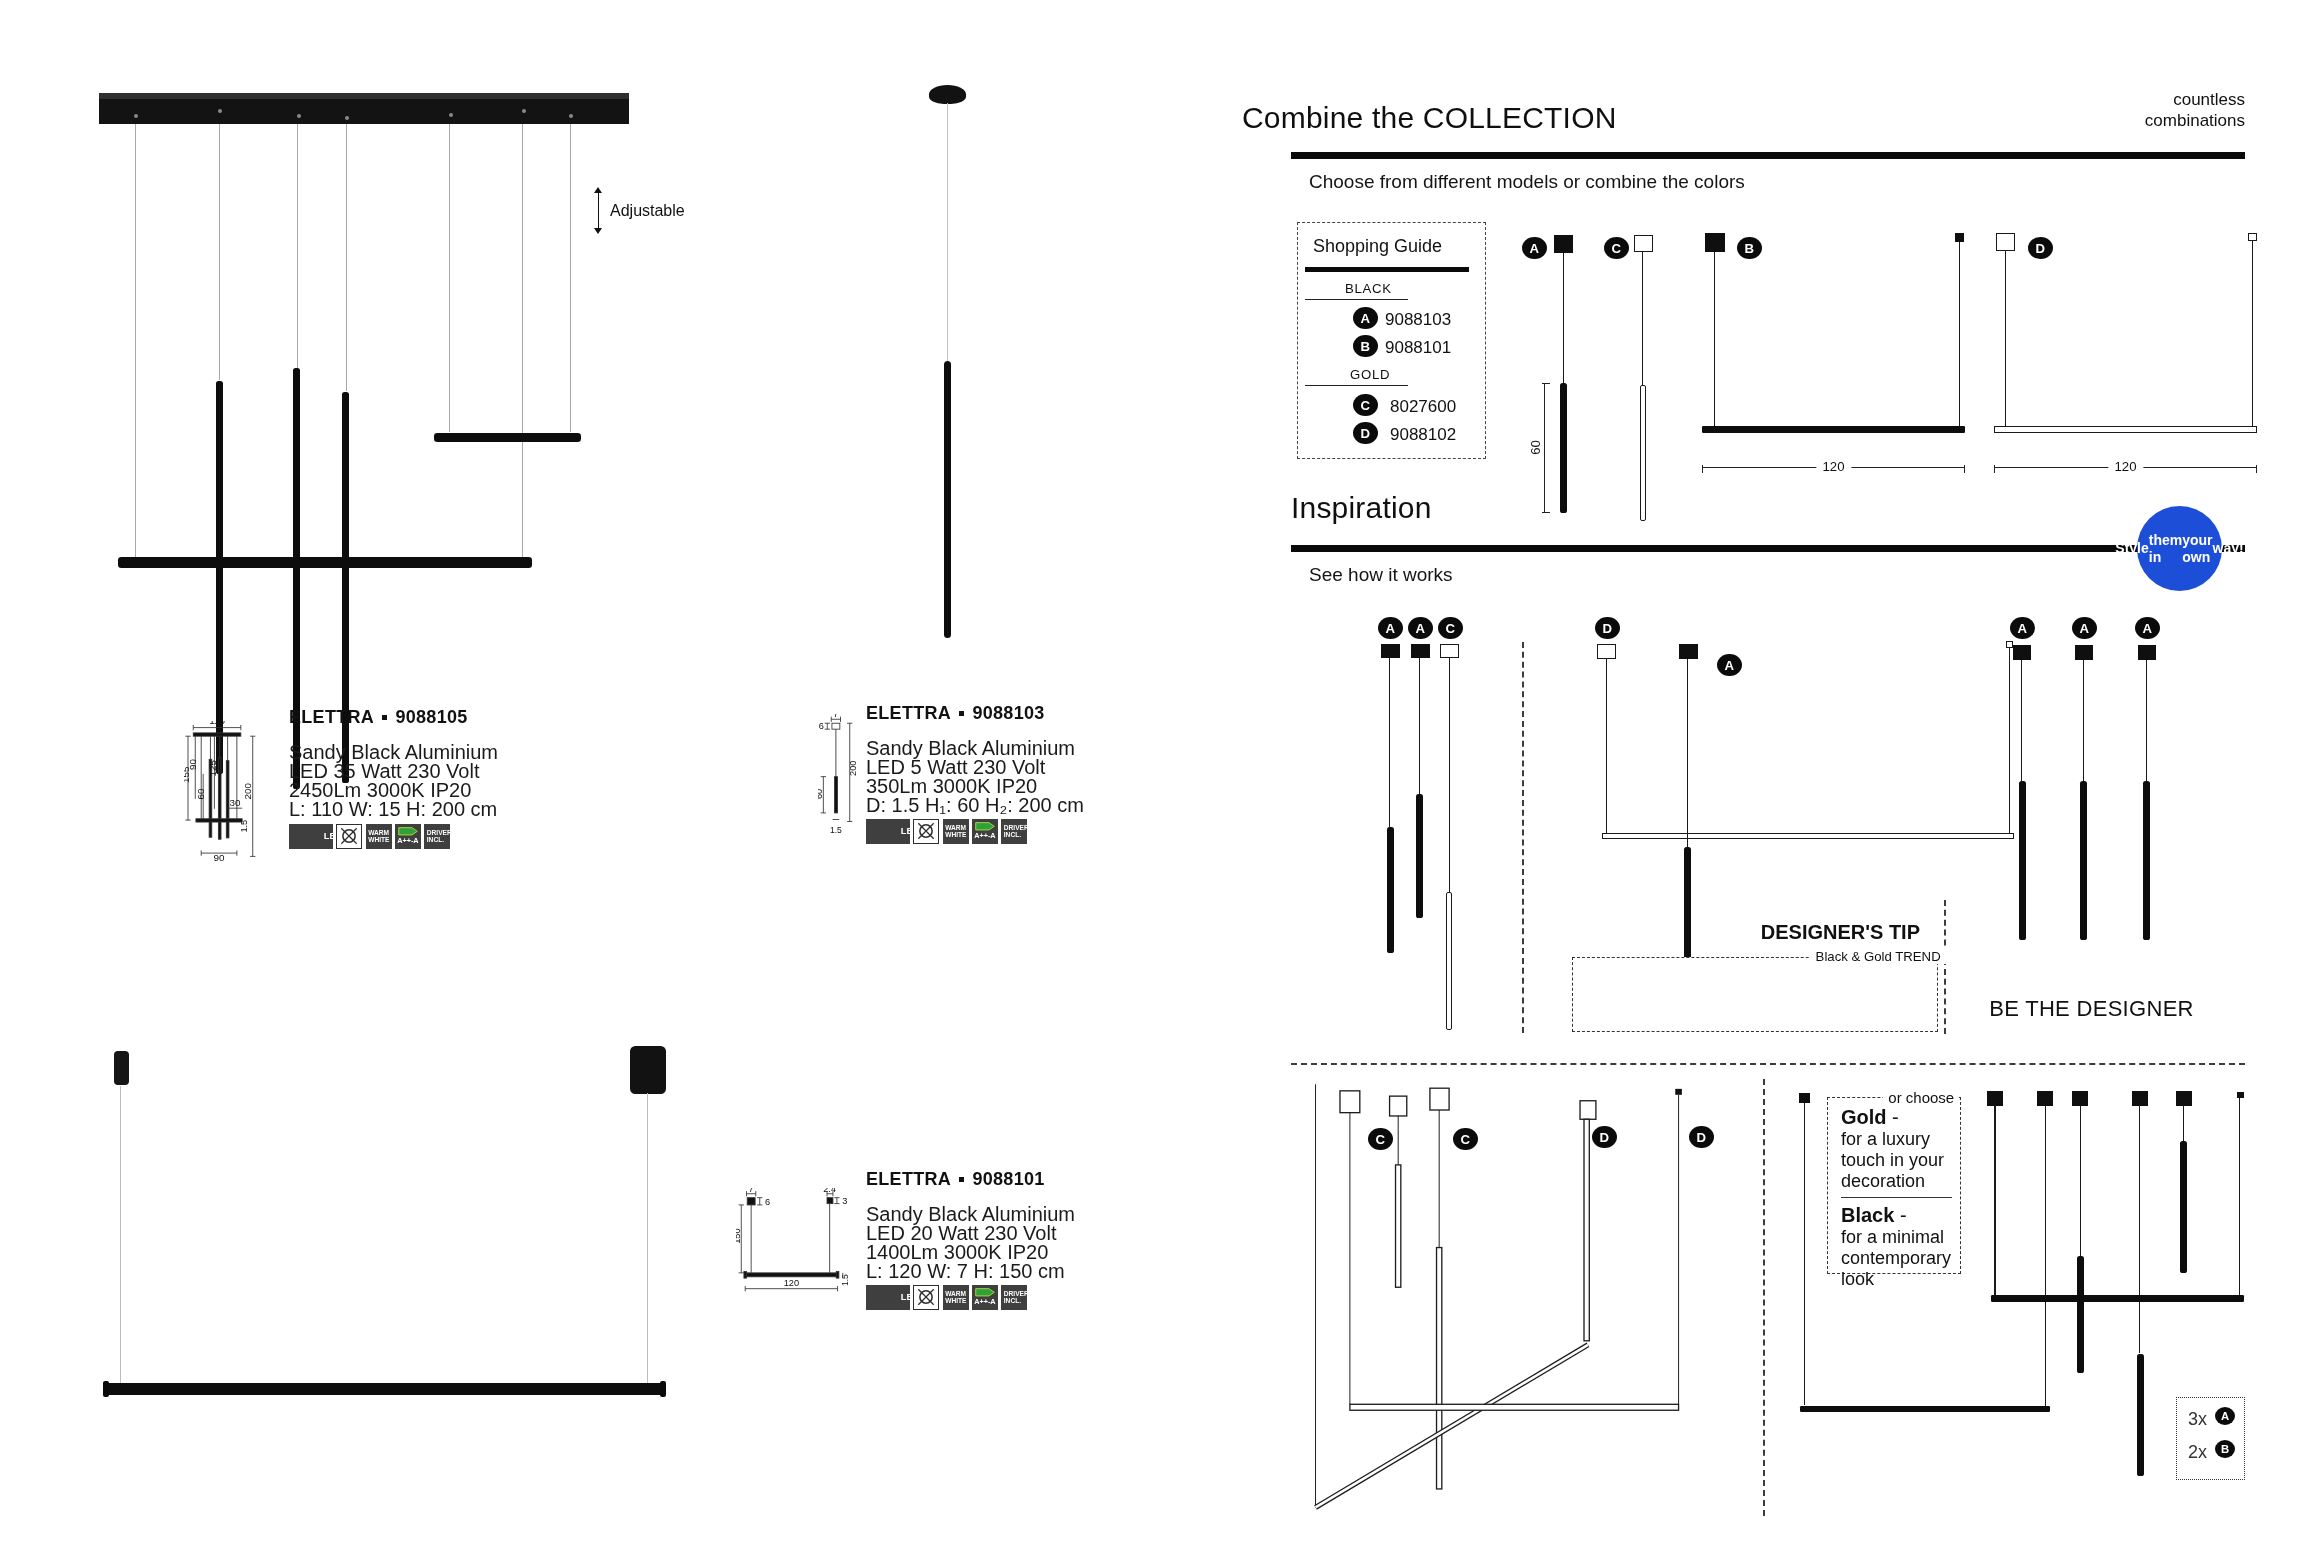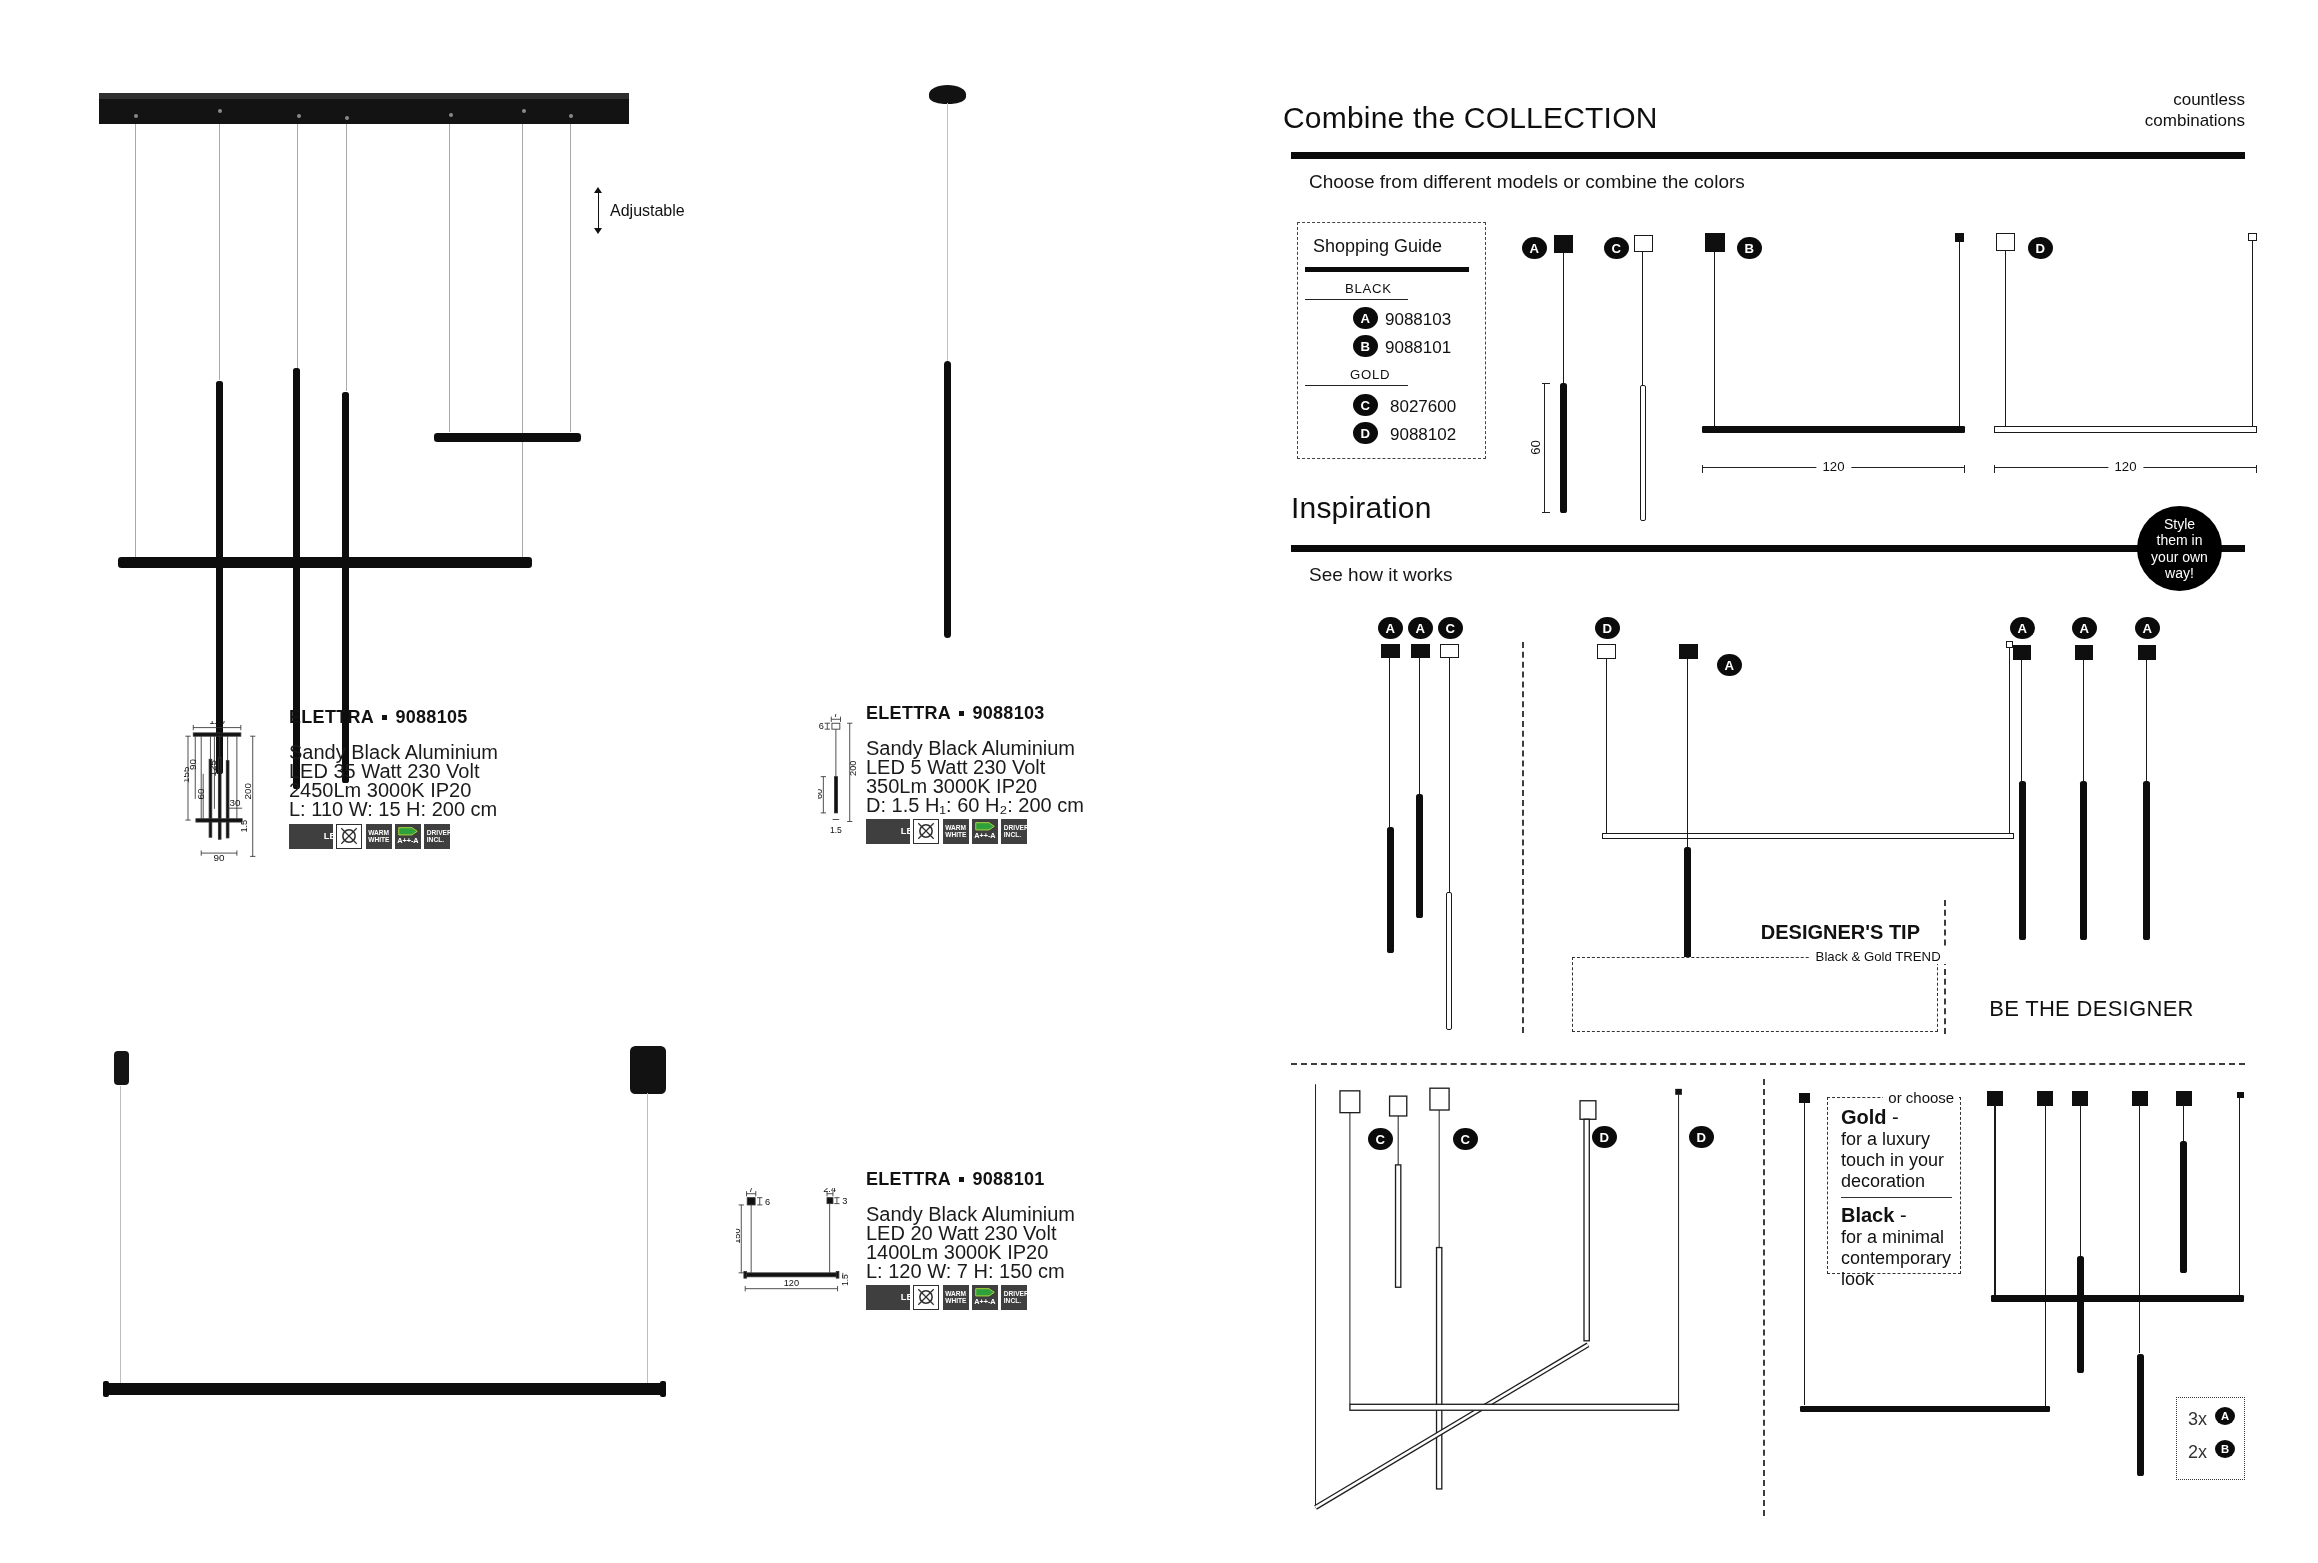--- a/index.html
+++ b/index.html
@@ -302,21 +302,21 @@
     </g>
     <text x="23" y="5" font-size="14" text-anchor="middle">7</text>
     <text x="44" y="25" font-size="14">6</text>
     <text x="142" y="5" font-size="14" text-anchor="middle">2.4</text>
     <text x="161" y="23" font-size="14">3</text>
     <text x="0" y="82" font-size="14" transform="rotate(-90 4 80)">150</text>
     <text x="84" y="148" font-size="14" text-anchor="middle">120</text>
     <text x="164" y="146" font-size="13" transform="rotate(-90 168 144)">1.5</text>
   </svg>
 
-  <div class="h1" style="left:1283px;top:101px;">Combine the COLLECTION</div>
+  <div class="h1" style="left:1242px;top:101px;">Combine the COLLECTION</div>
   <div class="abs" style="left:2078px;top:90px;width:167px;text-align:right;font-size:17px;line-height:20.5px;">
     <div>countless</div>
     <div>combinations</div>
   </div>
   <div class="rule" style="left:1291px;top:152px;width:954px;height:7.3px;"></div>
   <div class="sub" style="left:1291px;top:171px;">Choose from different models or combine the colors</div>
 
   <div class="dotbox" style="left:1297px;top:222px;width:189px;height:237px;"></div>
   <div class="abs" style="left:1313px;top:236px;font-size:18px;">Shopping Guide</div>
   <div class="rule" style="left:1305px;top:267px;width:164px;height:5.3px;"></div>
@@ -382,21 +382,21 @@
   <div class="dwire" style="left:2252px;top:241px;height:185px;width:1px;"></div>
   <div class="obar" style="left:1994px;top:426px;width:263px;height:6.6px;"></div>
   <div class="dimh" style="left:1994px;top:467px;width:263px;">
     <span class="t1"></span>
       <span class="t2"></span>
     <span class="lbl">120</span>
   </div>
 
   <div class="h1" style="left:1291px;top:491px;">Inspiration</div>
   <div class="rule" style="left:1291px;top:545px;width:954px;height:7.3px;"></div>
-  <div class="abs" style="left:2137px;top:506px;width:85px;height:85px;border-radius:50%;background:#000000;color:#fff;display:flex;flex-direction:column;align-items:center;justify-content:center;font-size:14px;line-height:16.5px;z-index:5;">
+  <div class="abs" style="left:2137px;top:506px;width:85px;height:85px;border-radius:50%;background:#1d4ed8;color:#fff;display:flex;flex-direction:row;align-items:center;justify-content:center;font-size:14px;line-height:16.5px;z-index:5;font-weight:bold;">
     <span>Style</span>
     <span>them in</span>
     <span>your own</span>
     <span>way!</span>
   </div>
   <div class="sub" style="left:1291px;top:564px;">See how it works</div>
 
   <div class="mk" style="left:1378px;top:617px;">
       <span>A</span>
     </div>

